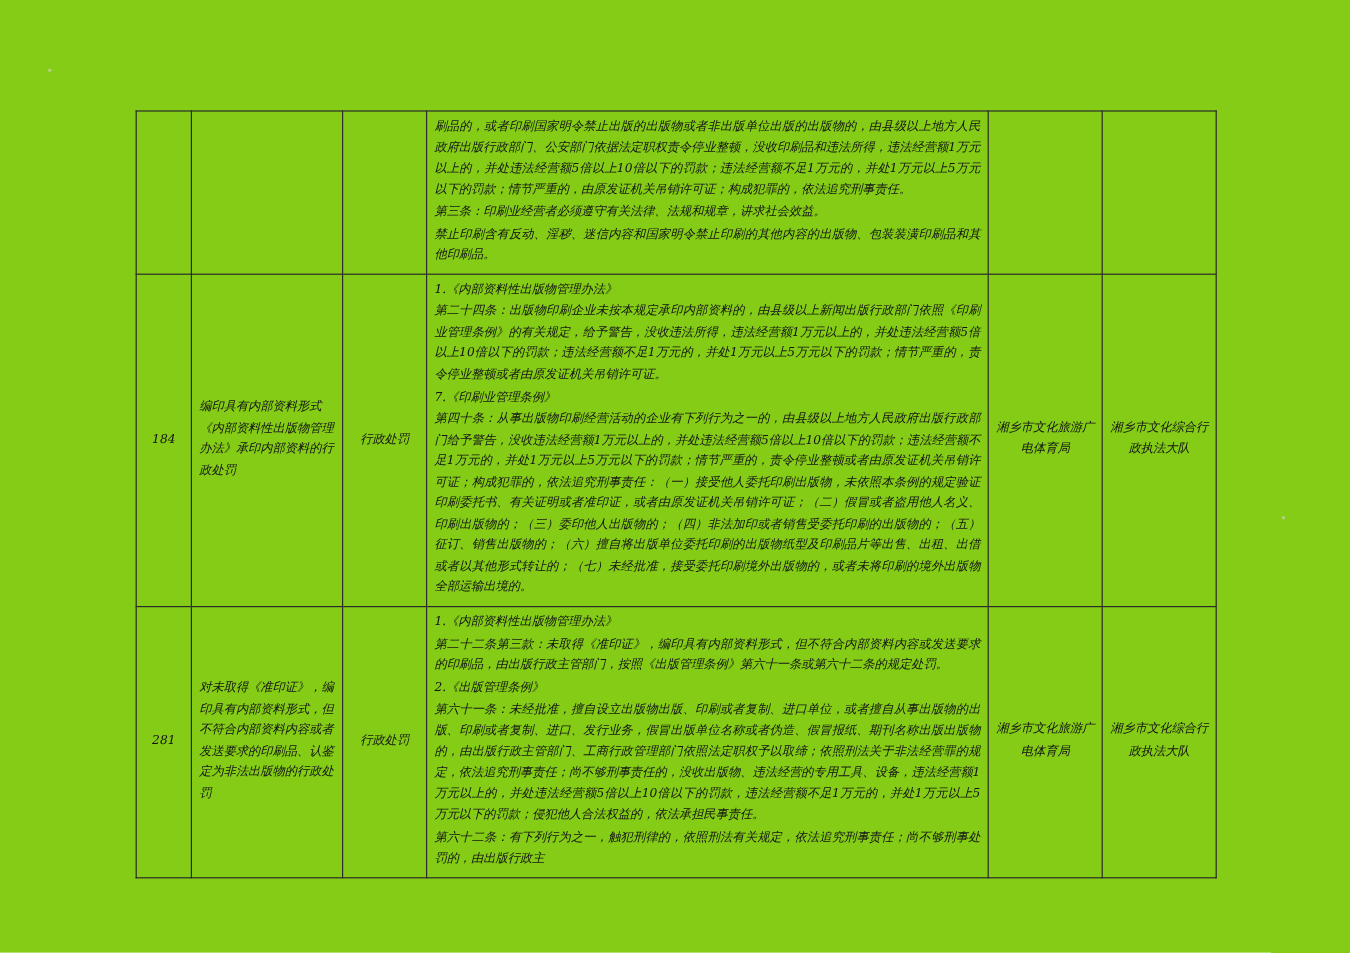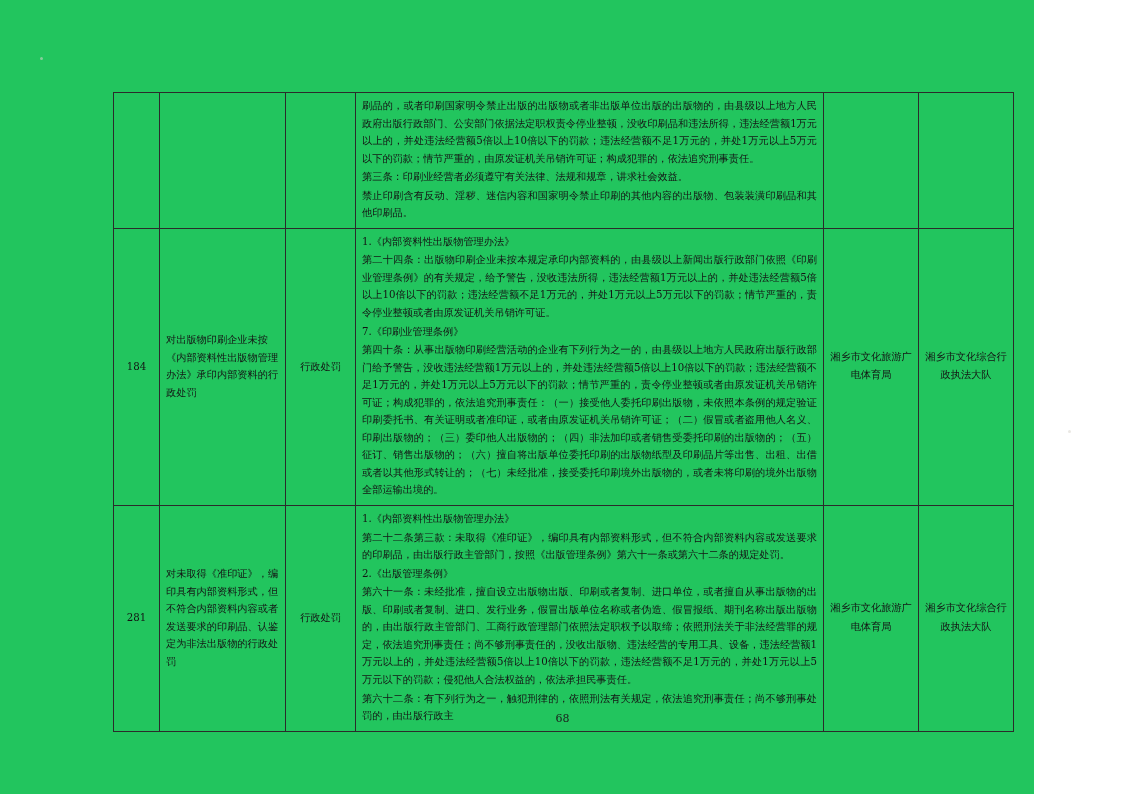--- a/index.html
+++ b/index.html
@@ -11,23 +11,24 @@
     width: 1125px;
     height: 794px;
     font-family: "DejaVu Sans", "Liberation Sans", sans-serif;
     color: #141414;
     position: relative;
     overflow: hidden;
   }
   .page {
     position: absolute;
     left: 0; top: 0;
-    width: 1034px;
+    width: 1125px;
     height: 794px;
-    background: #22c55e;
+    background: #84cc16;
+    font-style: italic;
   }
   .doc-table {
     position: absolute;
     left: 113px;
     top: 92px;
     width: 900px;
     border-collapse: collapse;
     table-layout: fixed;
   }
   .doc-table td {
@@ -110,21 +111,21 @@
         <td class="org">
           <div class="org-lines"></div>
         </td>
         <td class="unit">
           <div class="unit-lines"></div>
         </td>
       </tr>
 
       <tr>
         <td class="num">184</td>
-        <td class="item">对出版物印刷企业未按《内部资料性出版物管理办法》承印内部资料的行政处罚</td>
+        <td class="item">编印具有内部资料形式《内部资料性出版物管理办法》承印内部资料的行政处罚</td>
         <td class="type">行政处罚</td>
         <td class="basis">
           <p>1.《内部资料性出版物管理办法》</p>
           <p>第二十四条：出版物印刷企业未按本规定承印内部资料的，由县级以上新闻出版行政部门依照《印刷业管理条例》的有关规定，给予警告，没收违法所得，违法经营额1万元以上的，并处违法经营额5倍以上10倍以下的罚款；违法经营额不足1万元的，并处1万元以上5万元以下的罚款；情节严重的，责令停业整顿或者由原发证机关吊销许可证。</p>
           <p>7.《印刷业管理条例》</p>
           <p>第四十条：从事出版物印刷经营活动的企业有下列行为之一的，由县级以上地方人民政府出版行政部门给予警告，没收违法经营额1万元以上的，并处违法经营额5倍以上10倍以下的罚款；违法经营额不足1万元的，并处1万元以上5万元以下的罚款；情节严重的，责令停业整顿或者由原发证机关吊销许可证；构成犯罪的，依法追究刑事责任：（一）接受他人委托印刷出版物，未依照本条例的规定验证印刷委托书、有关证明或者准印证，或者由原发证机关吊销许可证；（二）假冒或者盗用他人名义、印刷出版物的；（三）委印他人出版物的；（四）非法加印或者销售受委托印刷的出版物的；（五）征订、销售出版物的；（六）擅自将出版单位委托印刷的出版物纸型及印刷品片等出售、出租、出借或者以其他形式转让的；（七）未经批准，接受委托印刷境外出版物的，或者未将印刷的境外出版物全部运输出境的。</p>
         </td>
         <td class="org">
           <div class="org-lines">湘乡市文化旅游广电体育局</div>
         </td>
@@ -147,17 +148,16 @@
         <td class="org">
           <div class="org-lines">湘乡市文化旅游广电体育局</div>
         </td>
         <td class="unit">
           <div class="unit-lines">湘乡市文化综合行政执法大队</div>
         </td>
       </tr>
     </tbody>
   </table>
 
-  <div class="page-number">68</div>
 
   <div class="speck" style="left:40px; top:57px; width:3px; height:3px;"></div>
   <div class="speck" style="left:1068px; top:430px; width:3px; height:3px;"></div>
 </div>
 
 </body></html>

